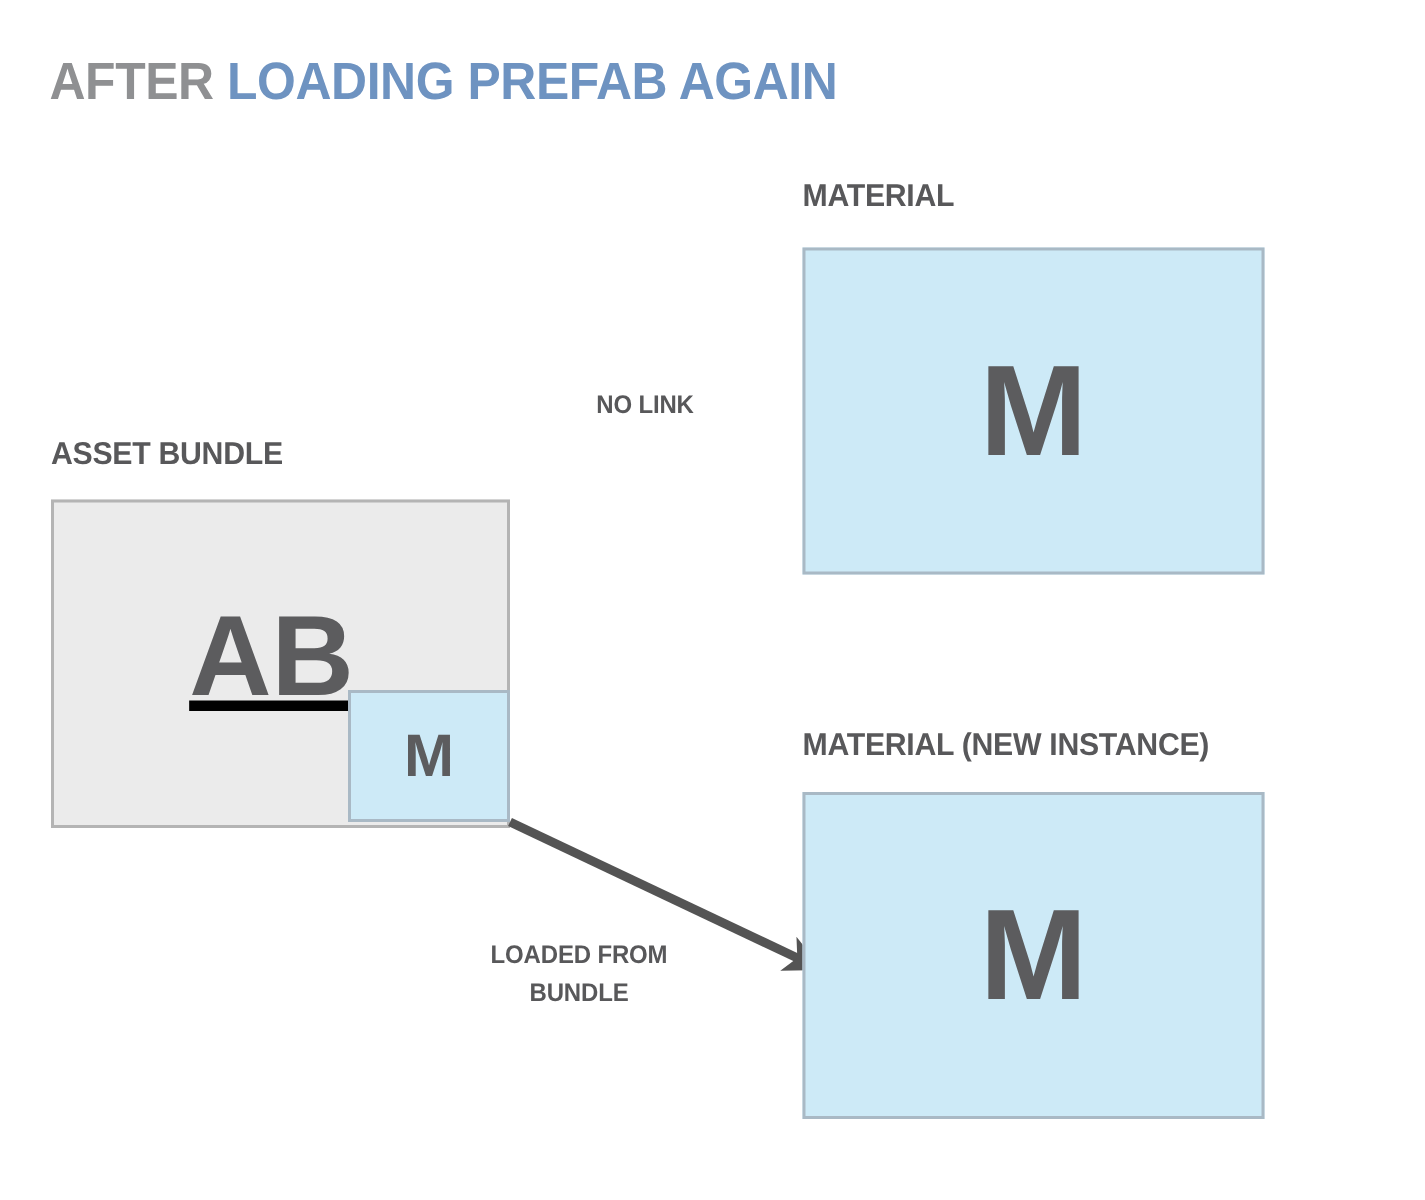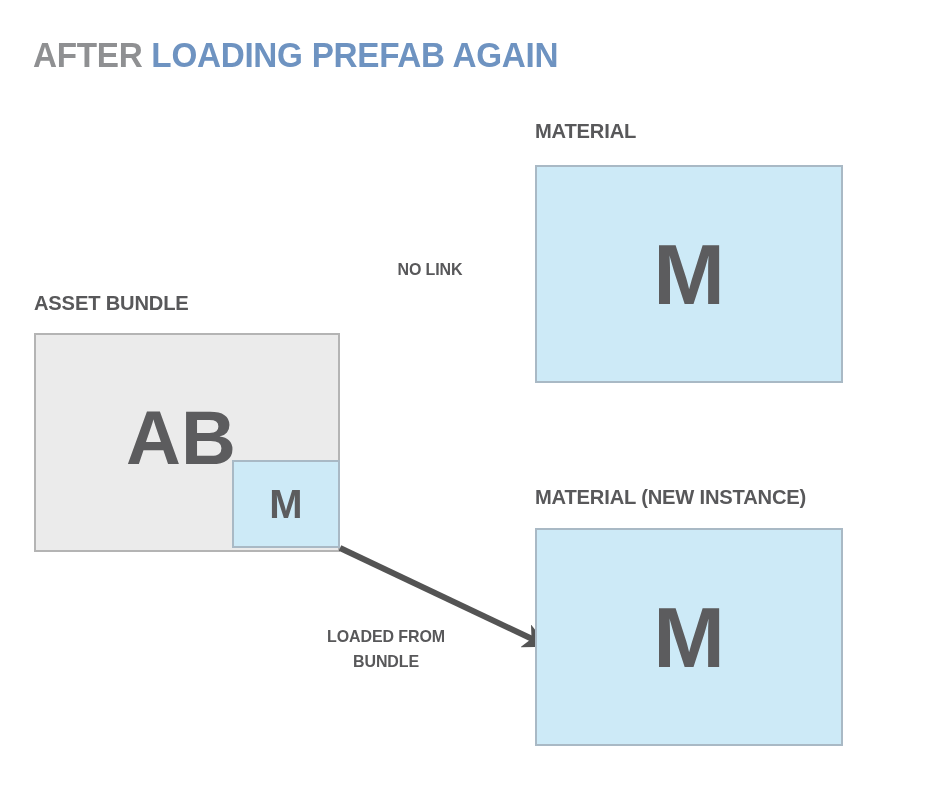--- a/index.html
+++ b/index.html
@@ -131,21 +131,21 @@
   <div class="title"><span class="seg-gray" style="color: rgb(143, 144, 146);">AFTER </span><span class="seg-blue" style="color: rgb(110, 147, 193);">LOADING PREFAB AGAIN</span></div>
 
   <div class="caption" id="cap-material" style="color: rgb(88, 88, 90);">MATERIAL</div>
   <div class="box box-material" id="box-material-top" style="left: 535px; top: 165px; width: 308px; height: 218px; background: rgb(205, 234, 247); border-color: rgb(169, 185, 197);">
     <span class="glyph" style="color: rgb(92, 92, 94);">M</span>
   </div>
 
   <div class="annotation" id="ann-no-link" style="color: rgb(88, 88, 90);">NO LINK</div>
 
   <div class="caption" id="cap-asset-bundle" style="color: rgb(88, 88, 90);">ASSET BUNDLE</div>
-  <div class="box box-bundle" id="box-asset-bundle" style="left: 34px; top: 333px; width: 306px; height: 219px; background: rgb(235, 235, 235); border-color: rgb(180, 180, 180);">
+  <div class="box box-bundle" id="box-asset-bundle" style="left: 34px; top: 333px; width: 306px; height: 219px; background: rgb(235, 235, 235); border-color: rgb(180, 180, 180); text-decoration: underline;">
     <span class="glyph" style="color: rgb(92, 92, 94);">AB</span>
   </div>
 
   <div class="box box-material" id="box-material-nested" style="left: 232px; top: 460px; width: 108px; height: 88px; background: rgb(205, 234, 247); border-color: rgb(169, 185, 197);">
     <span class="glyph" style="color: rgb(92, 92, 94);">M</span>
   </div>
 
   <svg id="arrow-layer" viewBox="0 0 950 800">
     <defs>
       <marker id="arrowhead" markerWidth="4.2" markerHeight="4.2" refX="2.6" refY="2.1" orient="auto" markerUnits="strokeWidth">

